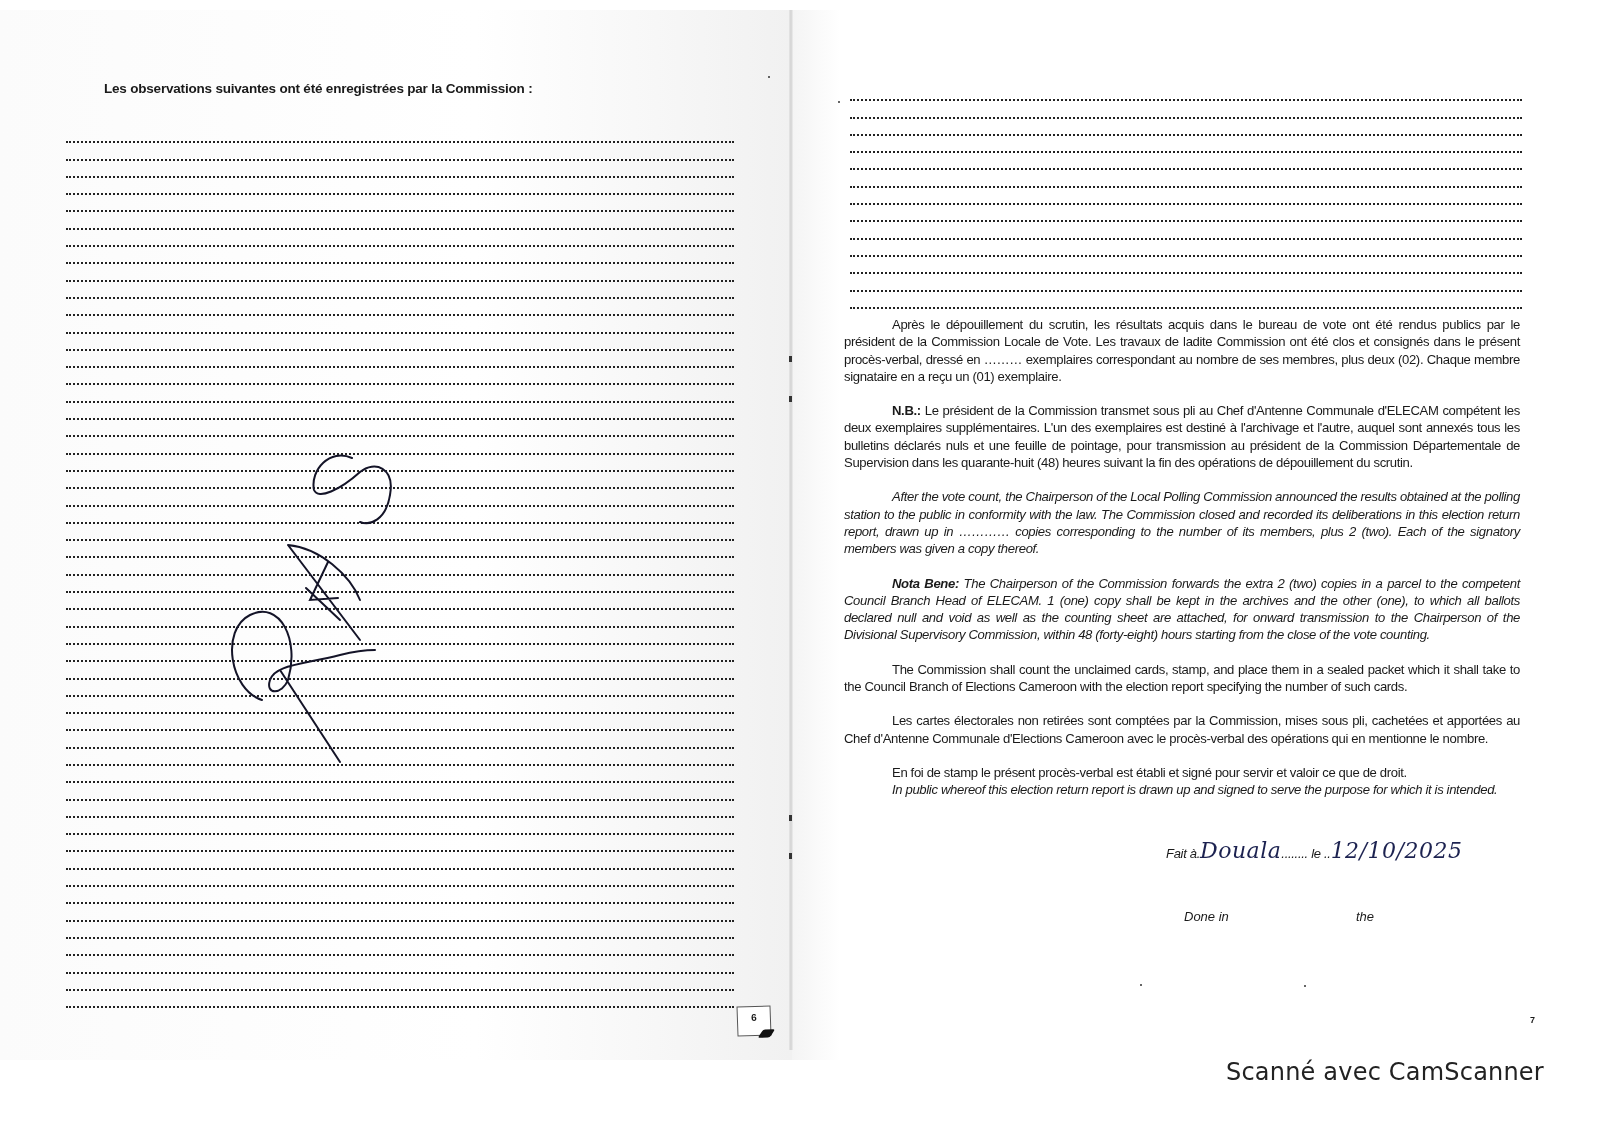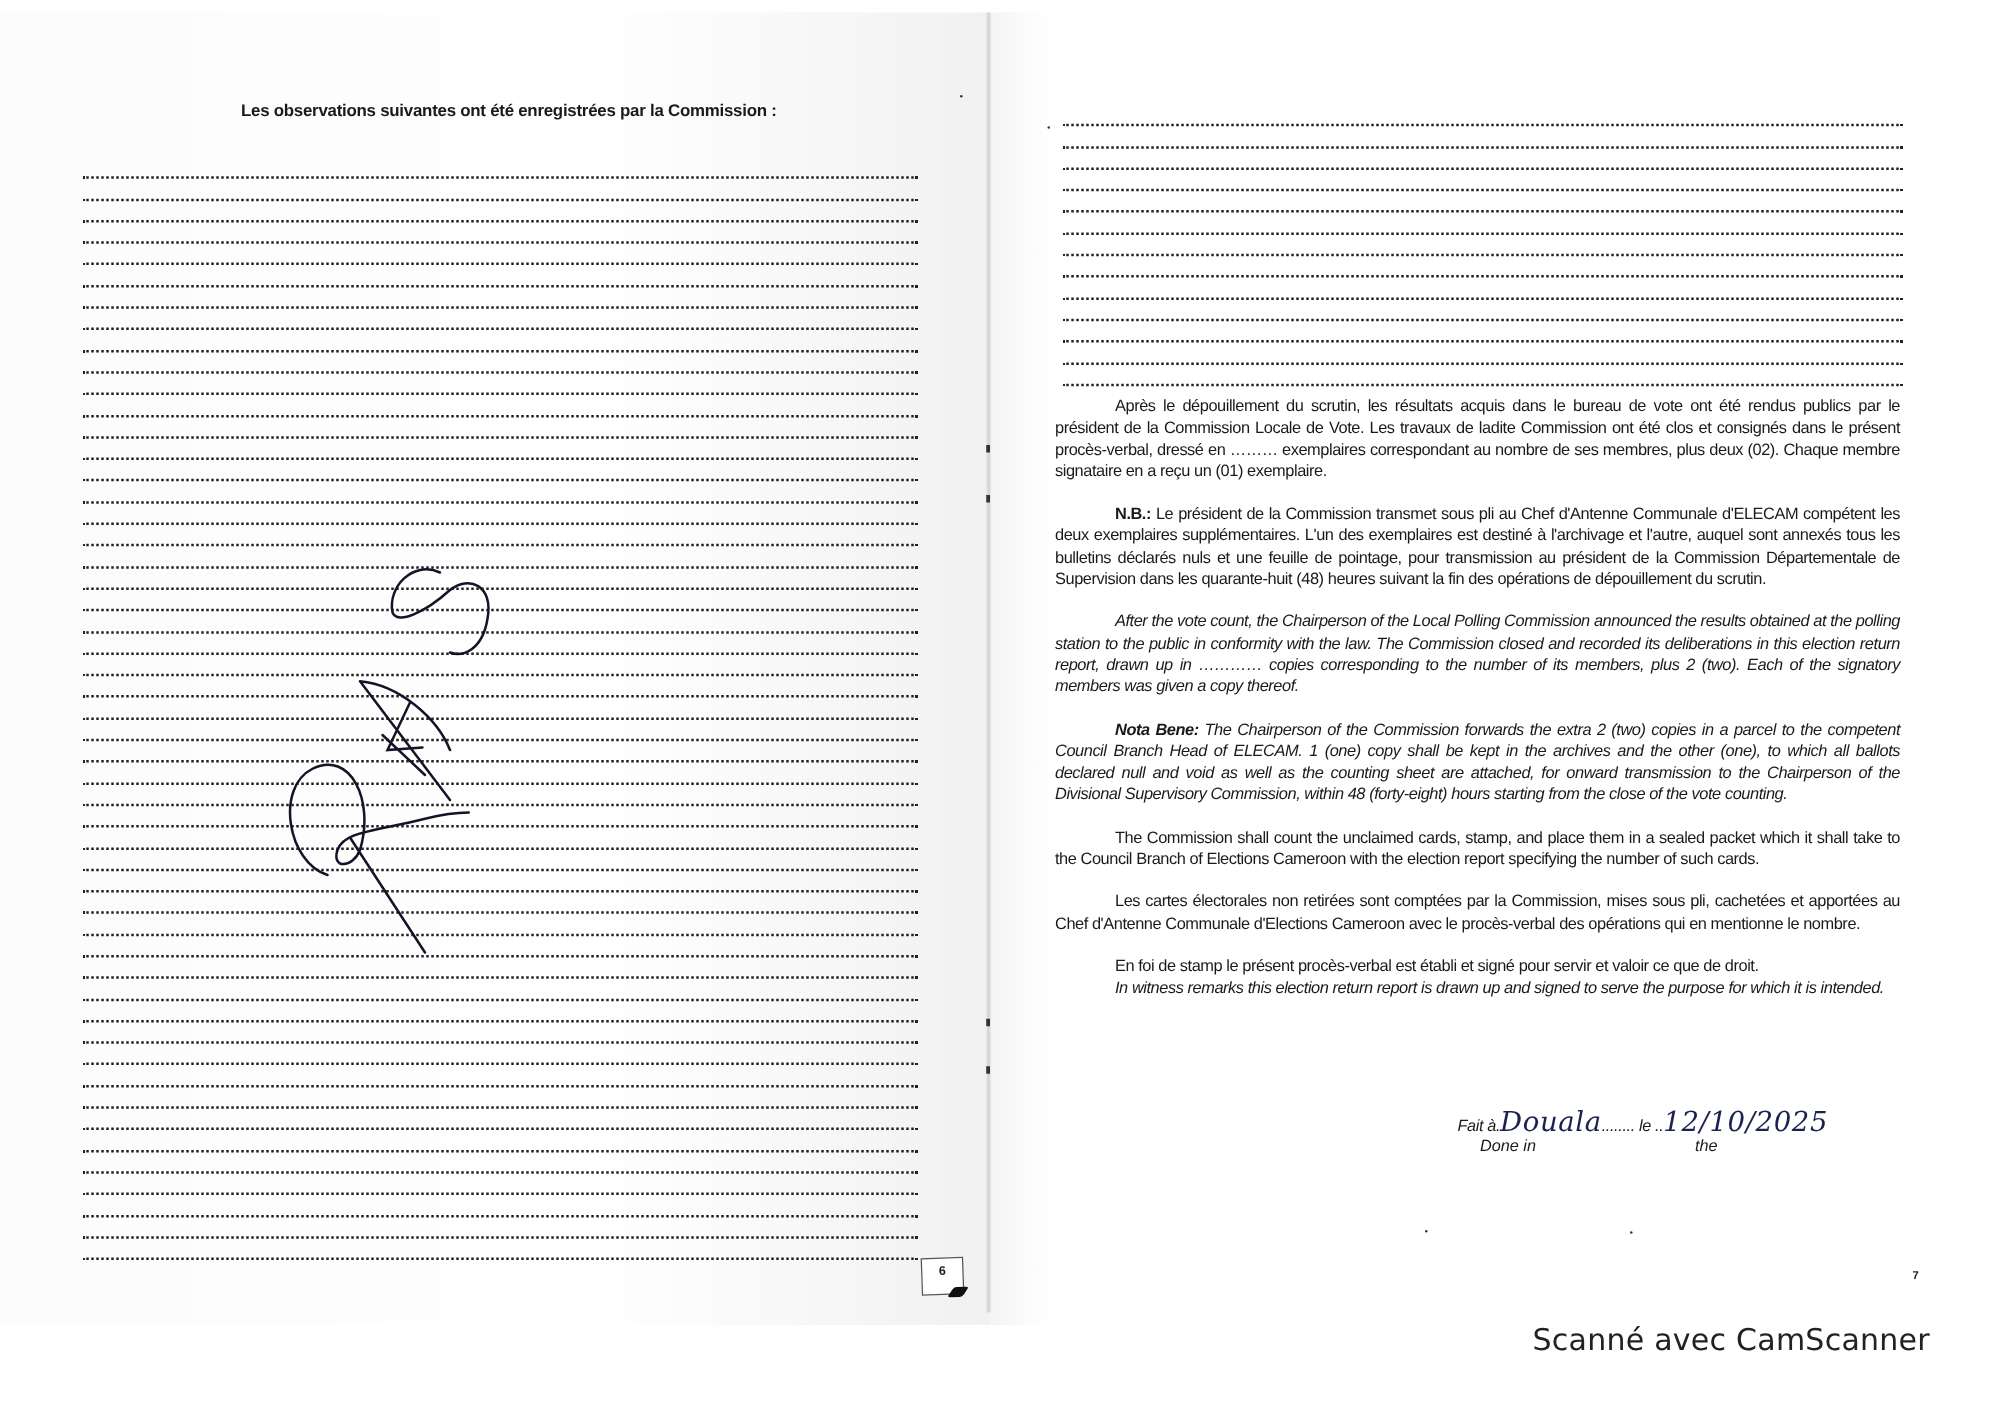--- a/index.html
+++ b/index.html
@@ -14,21 +14,21 @@
   .page-right {
     position:absolute; left:792px; top:10px; width:808px; height:1050px;
     background:linear-gradient(90deg,#f4f4f4 0%,#ffffff 6%,#ffffff 100%);
   }
   .spine {
     position:absolute; left:789px; top:10px; width:4px; height:1040px;
     background:linear-gradient(90deg,#e6e6e6,#d2d2d2,#eeeeee);
   }
   .spine-mark { position:absolute; width:3px; height:6px; background:#333; left:789px; }
 
-  .left-heading { position:absolute; left:87px; top:79px; width:640px; font-family:"Liberation Sans", sans-serif;text-align:center; }
+  .left-heading { position:absolute; left:104px; top:79px; width:640px; font-family:"Liberation Sans", sans-serif; }
   .left-heading .fr { font-size:13.5px; font-weight:bold; line-height:19px; letter-spacing:-0.2px; }
   .left-heading .en { font-size:13.5px; font-weight:bold; font-style:italic; line-height:18px; letter-spacing:-0.2px; }
 
   .lines-left { position:absolute; left:66px; top:126px; width:668px; }
   .lines-right { position:absolute; left:850px; top:84px; width:672px; }
   .dotline {
     height:17.3px; box-sizing:border-box;
     border-bottom:2px dotted #222;
   }
   .lines-left .dotline:nth-child(n+15) { border-bottom-width:2.6px; }
@@ -46,21 +46,21 @@
   .right-text {
     position:absolute; left:826px; top:316px; width:694px;
     font-family:"Liberation Sans", sans-serif; font-size:13.1px; line-height:17.3px;
     text-align:justify; letter-spacing:-0.35px;
   }
   .right-text p { margin:0 0 17px 18px; text-indent:48px; }
   .right-text p.it { font-style:italic; }
   .right-text p.tight { margin-bottom:0; }
   .right-text b { font-weight:bold; }
 
-  .fait-line { position:absolute; left:1166px; top:886px; font-size:13px; font-style:italic; letter-spacing:-0.3px;text-align:right; }
+  .fait-line { position:absolute; left:1166px; top:838px; font-size:13px; font-style:italic; letter-spacing:-0.3px;text-align:right; }
   .fait-line .hand { font-family:"DejaVu Serif", serif; font-style:italic; font-size:22px; color:#1c2250; letter-spacing:0.5px; }
   .done-line { position:absolute; top:909px; font-size:13px; font-style:italic; }
 
   .camscanner {
     position:absolute; left:1226px; top:1058px; font-family:"DejaVu Sans", sans-serif;
     font-size:24px; color:#222; letter-spacing:0.2px;text-align:center;
   }
   .speck { position:absolute; width:2px; height:2px; background:#333; border-radius:50%; }
 </style>
 </head>
@@ -160,21 +160,21 @@
   </div>
 
 <div class="right-text">
   <p>Après le dépouillement du scrutin, les résultats acquis dans le bureau de vote ont été rendus publics par le président de la Commission Locale de Vote. Les travaux de ladite Commission ont été clos et consignés dans le présent procès-verbal, dressé en ……… exemplaires correspondant au nombre de ses membres, plus deux (02). Chaque membre signataire en a reçu un (01) exemplaire.</p>
   <p><b>N.B.:</b><span> Le président de la Commission transmet sous pli au Chef d'Antenne Communale d'ELECAM compétent les deux exemplaires supplémentaires. L'un des exemplaires est destiné à l'archivage et l'autre, auquel sont annexés tous les bulletins déclarés nuls et une feuille de pointage, pour transmission au président de la Commission Départementale de Supervision dans les quarante-huit (48) heures suivant la fin des opérations de dépouillement du scrutin.</span></p>
   <p class="it">After the vote count, the Chairperson of the Local Polling Commission announced the results obtained at the polling station to the public in conformity with the law. The Commission closed and recorded its deliberations in this election return report, drawn up in ………… copies corresponding to the number of its members, plus 2 (two). Each of the signatory members was given a copy thereof.</p>
   <p class="it"><b>Nota Bene:</b><span> The Chairperson of the Commission forwards the extra 2 (two) copies in a parcel to the competent Council Branch Head of ELECAM. 1 (one) copy shall be kept in the archives and the other (one), to which all ballots declared null and void as well as the counting sheet are attached, for onward transmission to the Chairperson of the Divisional Supervisory Commission, within 48 (forty-eight) hours starting from the close of the vote counting.</span></p>
   <p>The Commission shall count the unclaimed cards, stamp, and place them in a sealed packet which it shall take to the Council Branch of Elections Cameroon with the election report specifying the number of such cards.</p>
   <p>Les cartes électorales non retirées sont comptées par la Commission, mises sous pli, cachetées et apportées au Chef d'Antenne Communale d'Elections Cameroon avec le procès-verbal des opérations qui en mentionne le nombre.</p>
   <p class="tight">En foi de stamp le présent procès-verbal est établi et signé pour servir et valoir ce que de droit.</p>
-  <p class="it">In witness remarks this election return report is drawn up and signed to serve the purpose for which it is intended.</p>
+  <p class="it">In public whereof this election return report is drawn up and signed to serve the purpose for which it is intended.</p>
 </div>
 
 <div class="fait-line">
   <span>Fait à.</span><span class="hand">Douala</span><span>........</span><span> le ..</span><span class="hand">12/10/2025</span>
 </div>
 <div class="done-line" style="left:1184px">Done in</div>
 <div class="done-line" style="left:1356px">the</div>
 
 <div class="page-num-right">7</div>
 

